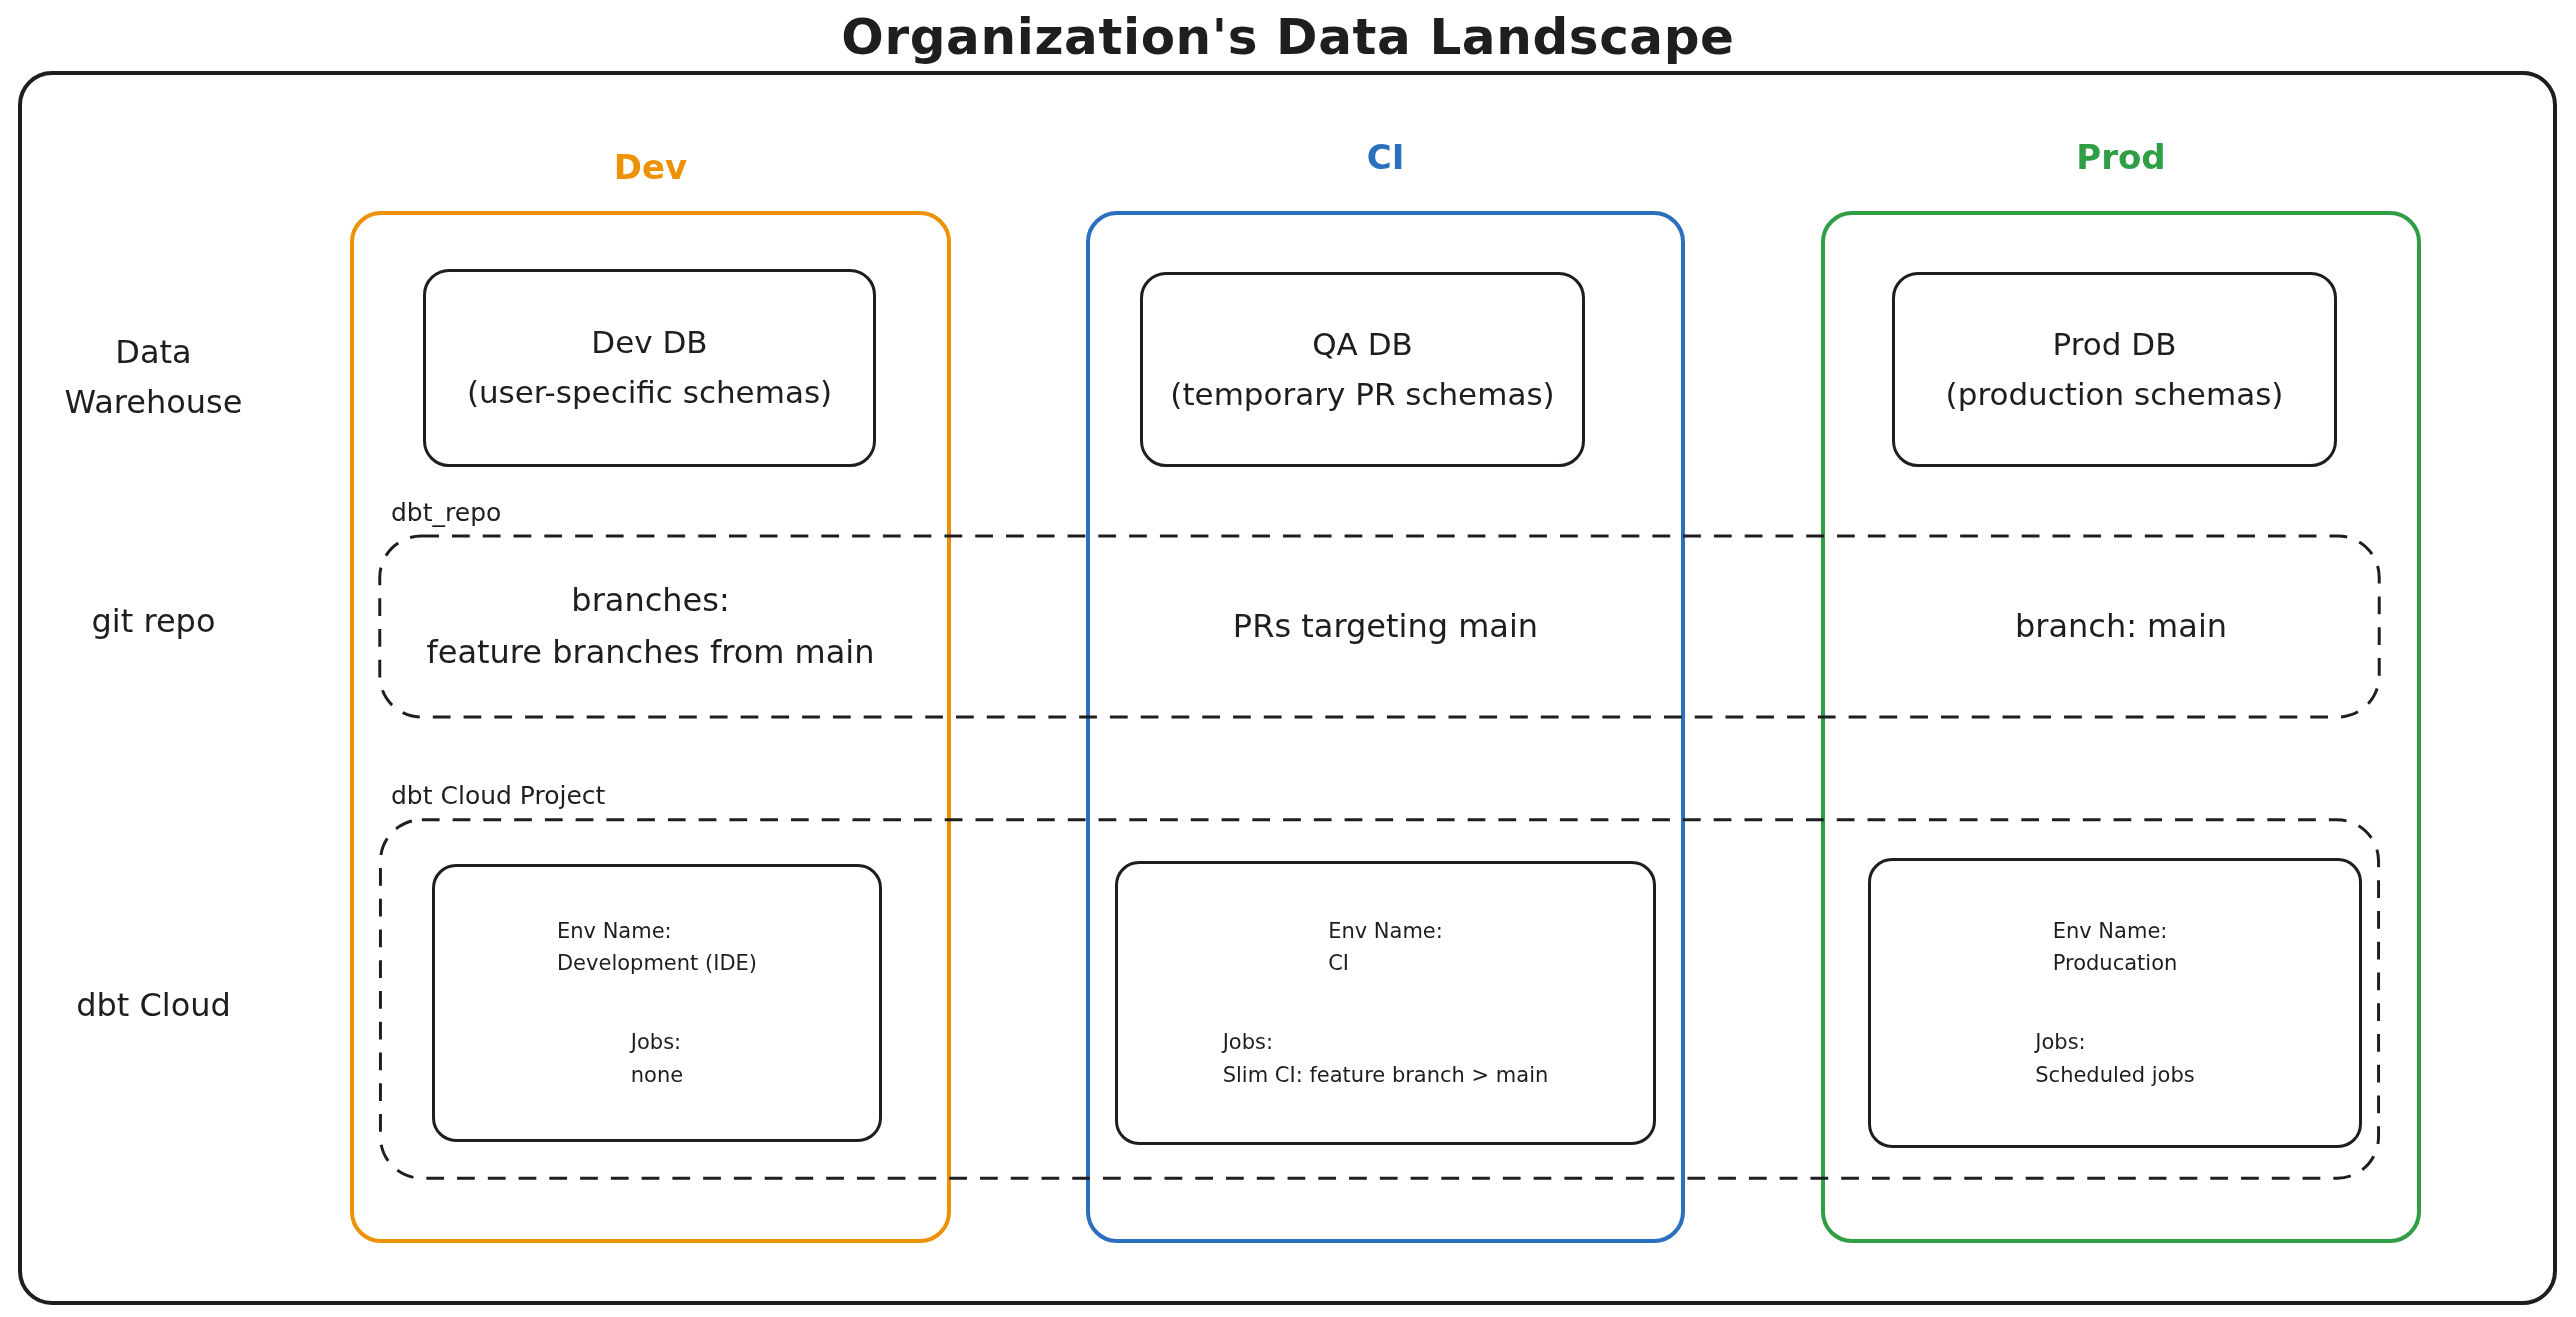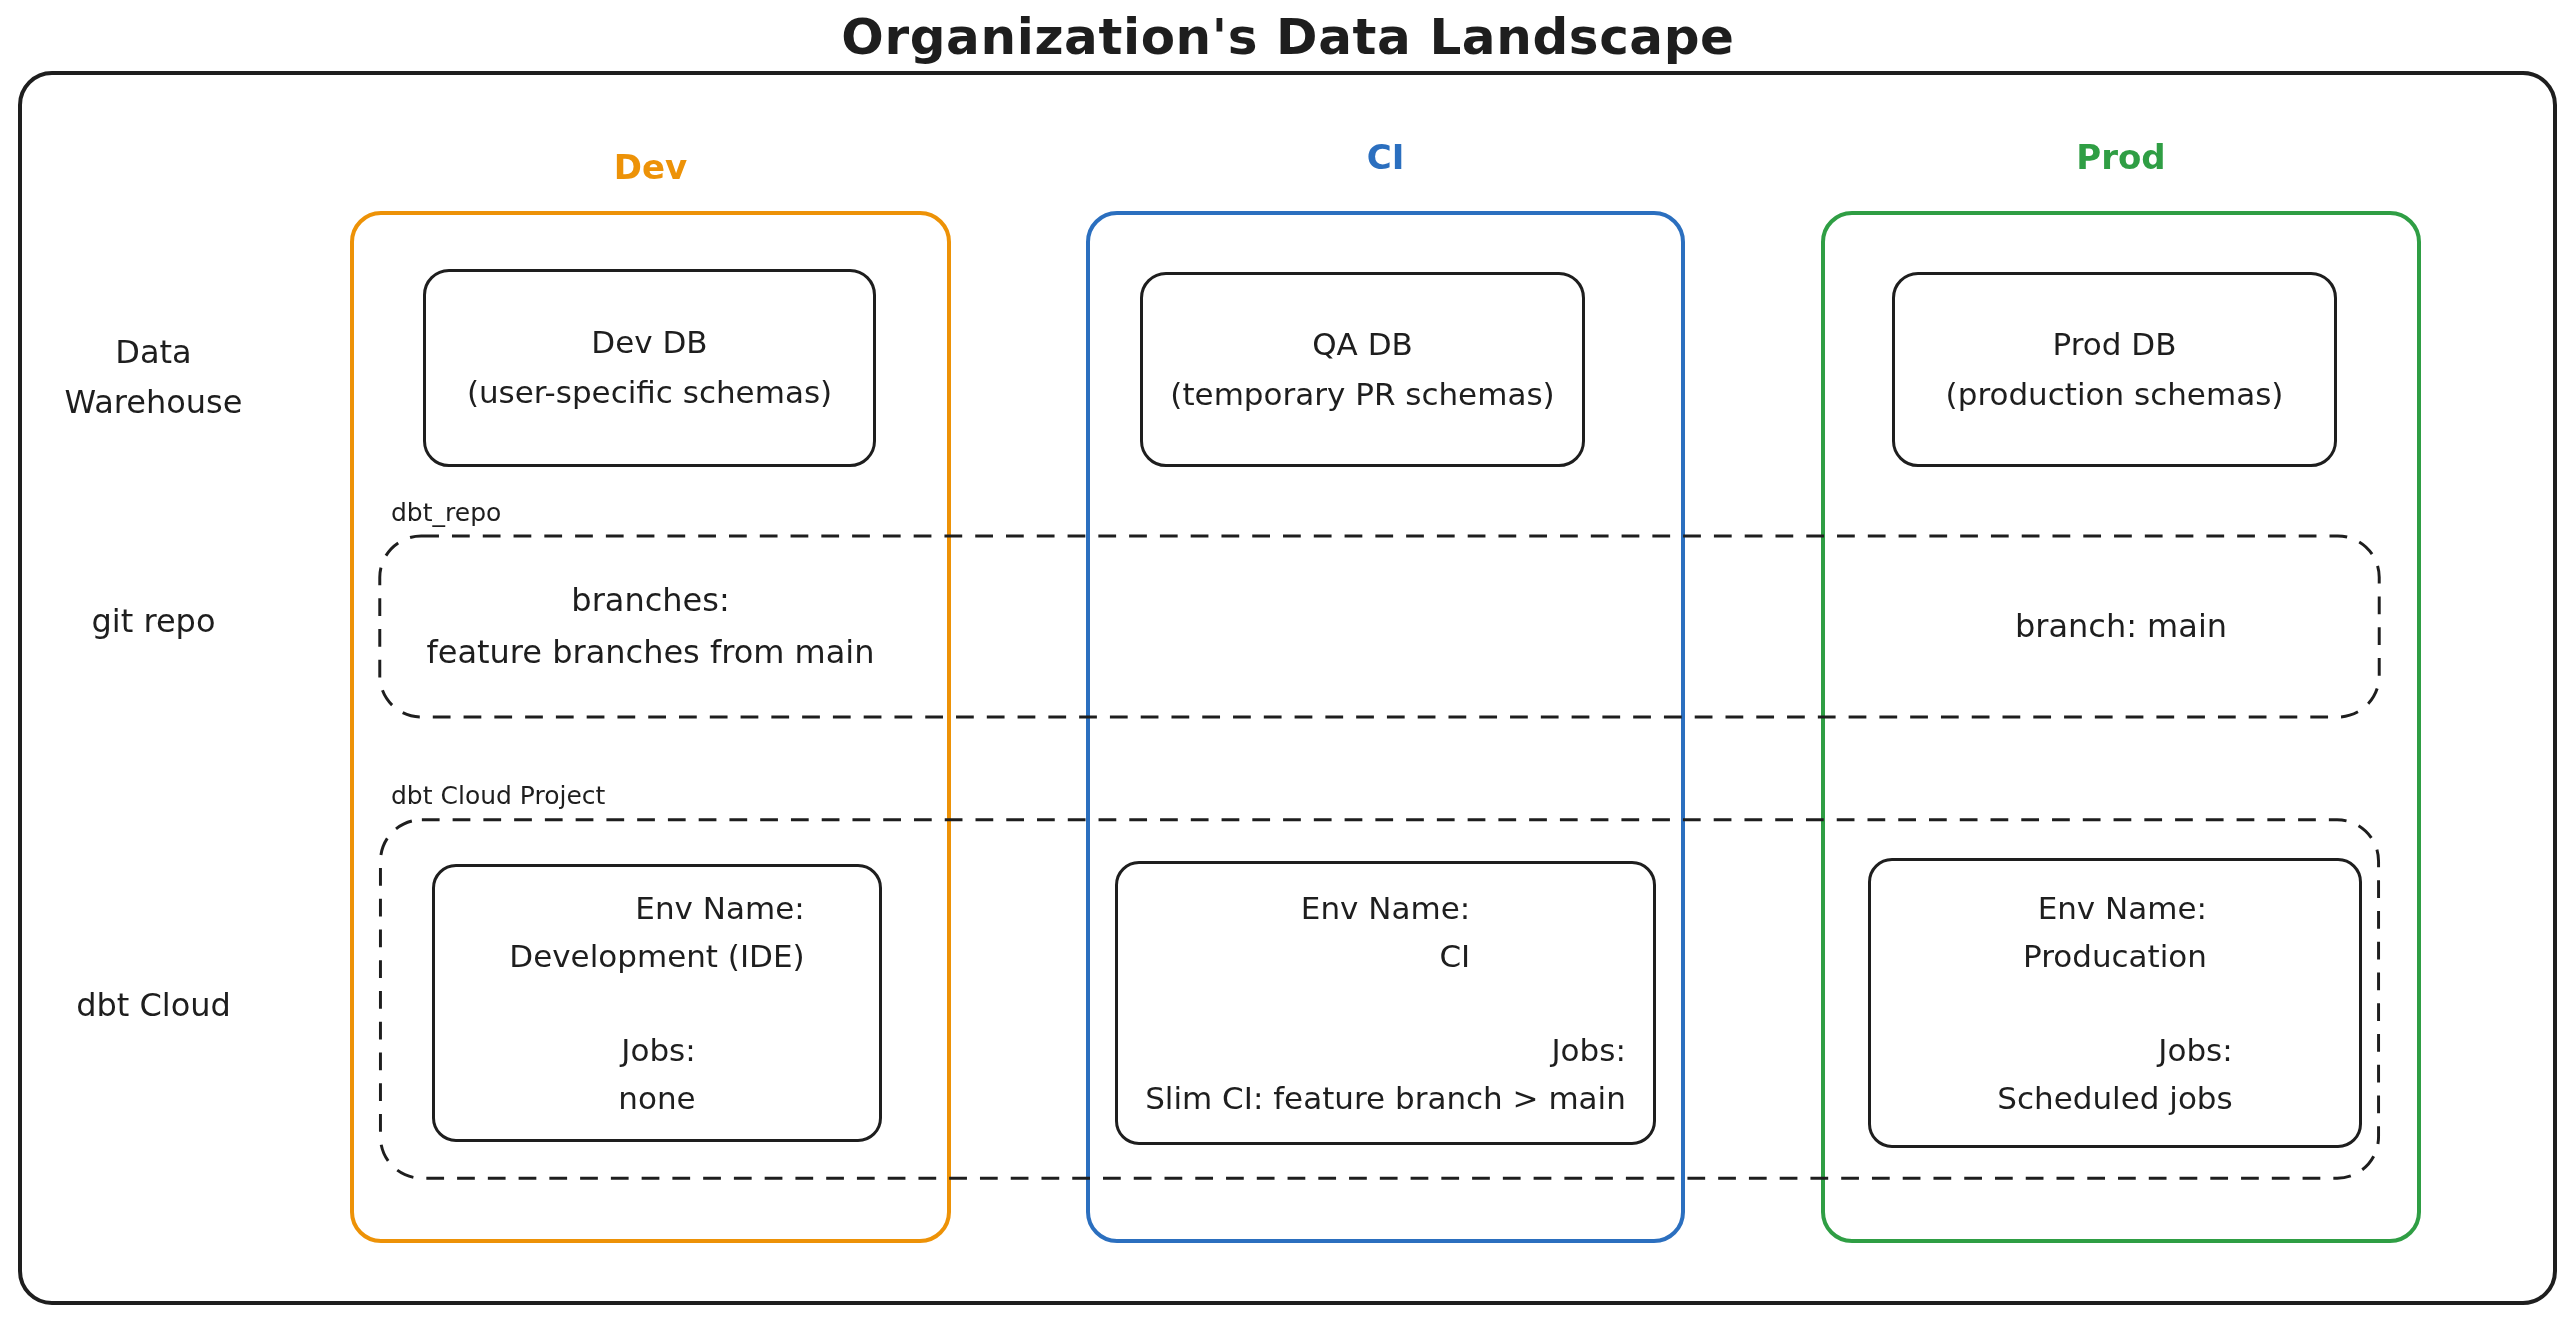--- a/index.html
+++ b/index.html
@@ -89,22 +89,22 @@
   }
 
   .dbt-box {
     border: 3.6px solid #1e1e1e;
     border-radius: 24px;
     box-sizing: border-box;
     display: flex;
     flex-direction: column;
     align-items: center;
     justify-content: center;
-    text-align: right;
-    font-size: 31px;
+    text-align: left;
+    font-size: 21px;
     line-height: 1.55;
     gap: 46px;
   }
   .dbt-group { display: block; }
 </style>
 </head>
 <body>
 
 <div id="canvas">
 
@@ -139,20 +139,23 @@
 
   <div class="abs band-label" style="left:391px; top:498px;">dbt_repo</div>
   <svg class="abs" style="left:378px; top:534px;" width="2003" height="185" viewBox="0 0 3384 312">
     <rect x="3" y="3" width="3378" height="306" rx="70" ry="70" fill="none" stroke="#1e1e1e" stroke-width="5" stroke-dasharray="30 22"></rect>
   </svg>
 
   <div class="abs band-cell col-dev-x" style="top:534px; height:185px;">
     <span>branches:</span>
     <span>feature branches from main</span>
   </div>
+  <div class="abs band-cell col-ci-x" style="top:534px; height:185px;">
+    <span>PRs targeting main</span>
+  </div>
   <div class="abs band-cell col-prod-x" style="top:534px; height:185px;">
     <span>branch: main</span>
   </div>
 
   <div class="abs band-label" style="left:391px; top:781px;">dbt Cloud Project</div>
   <svg class="abs" style="left:378px; top:818px;" width="2003" height="362" viewBox="0 0 3384 612">
     <rect x="3" y="3" width="3378" height="606" rx="70" ry="70" fill="none" stroke="#1e1e1e" stroke-width="5" stroke-dasharray="30 22"></rect>
   </svg>
 
   <div class="abs dbt-box" style="left:432px; top:864px; width:450px; height:278px;">

